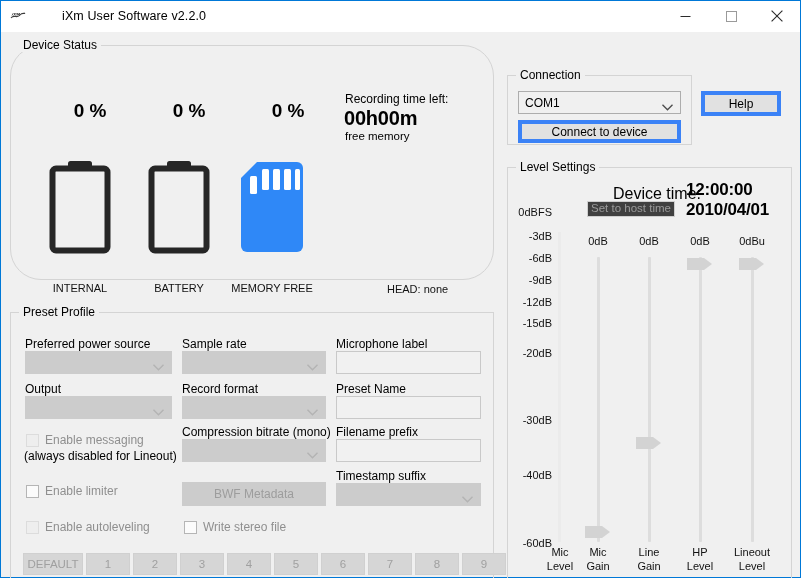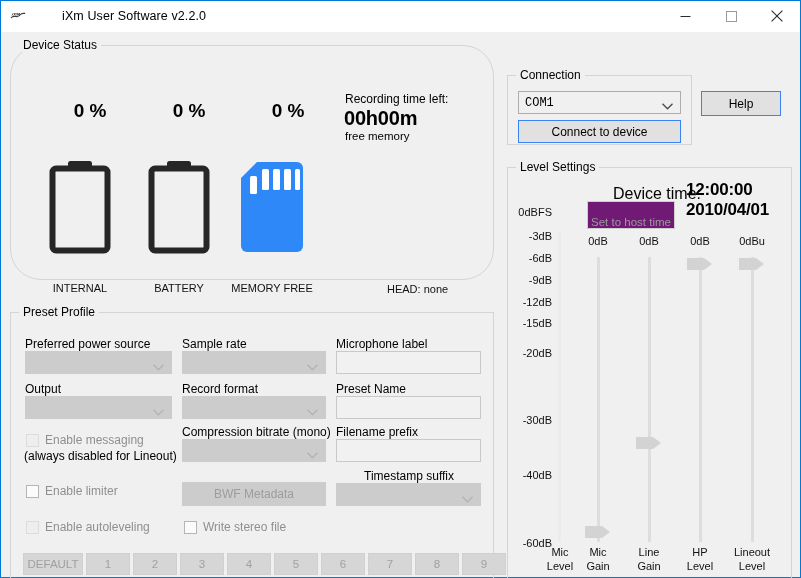--- a/index.html
+++ b/index.html
@@ -72,47 +72,47 @@
   .combo .chev { position:absolute; right:7px; top:8px; }
   .textbox {
     position:absolute; height:23px; background:#f1f1f1; border:1px solid #c9c9c9;
     font-size:12px; color:#000; padding-left:5px; line-height:21px;
   }
   .btn {
     position:absolute; background:#cccccc; border:1px solid #cccccc;
     display:flex; align-items:center; justify-content:center;
     font-size:12px; color:#9d9d9d;
   }
-  .btn.enabled { background:#e1e1e1; border:1px solid #3b82f6; color:#000; }
+  .btn.enabled { background:#e1e1e1; border:4px solid #3b82f6; color:#000; }
   .chk { position:absolute; display:flex; align-items:center; }
   .chk .box {
     width:13px; height:13px; background:#f0f0f0; border:1px solid #cfcfcf;
     margin-right:6px; flex:0 0 13px;
   }
   .chk .box.dim { border-color:#dcdcdc; background:#eeeeee; }
   .chk .box.dark { border-color:#b5b5b5; background:#fbfbfb; }
   .chk .lbl { font-size:12px; color:#8f8f8f; white-space:nowrap; }
   .note { position:absolute; font-size:12px; color:#000; white-space:nowrap; }
   .presetbtn {
     position:absolute; height:22px; background:#d6d6d6; border:1px solid #d0d0d0;
     display:flex; align-items:center; justify-content:center;
     font-size:11.5px; color:#a0a0a0;
   }
   
   #connection { left: 506px; top: 43px; width: 185px; height: 70px; }
   .combo.on {
-    background:#f0f0f0; border:1px solid #adadad; color:#000;font-family:Liberation Mono, monospace;
+    background:#f0f0f0; border:1px solid #adadad; color:#000;
   }
   
   #levelSettings { left: 506px; top: 135px; width: 285px; height: 427px; }
   .devtime-lbl { position:absolute; font-size:16px; color:#000; }
   .devtime-val { position:absolute; font-size:17px; font-weight:bold; color:#000; letter-spacing:-0.2px;}
   .sethost {
-    position:absolute; height:28px; background:#701a75; border:1px solid #cfcfcf;
-    display:flex; align-items:flex-end; justify-content:center;
+    position:absolute; height:16px; background:#404040; border:1px solid #cfcfcf;
+    display:flex; align-items:flex-start; justify-content:center;
     font-size:11.5px; color:#9a9a9a; white-space:nowrap;
   }
   .dbtick { position:absolute; font-size:11px; color:#111; text-align:right; width:42px; }
   .slider-track {
     position:absolute; width:3px; background:#dddddd; border-radius:1px;
   }
   .meter-track {
     position:absolute; width:3px; background:#ebebeb;
   }
   .thumb { position:absolute; }
@@ -277,21 +277,21 @@
 
     <div class="fieldlabel" style="left:335px; top:305px;">Microphone label</div>
     <div class="textbox" style="left:335px; top:319px; width:145px;" placeholder=""></div>
 
     <div class="fieldlabel" style="left:335px; top:350px;">Preset Name</div>
     <div class="textbox" style="left:335px; top:364px; width:145px;" placeholder=""></div>
 
     <div class="fieldlabel" style="left:335px; top:393px;">Filename prefix</div>
     <div class="textbox" style="left:335px; top:407px; width:145px;" placeholder=""></div>
 
-    <div class="fieldlabel" style="left:335px; top:437px;margin-left:28px;">Timestamp suffix</div>
+    <div class="fieldlabel" style="left:335px; top:437px;">Timestamp suffix</div>
     <div class="combo" style="left:335px; top:451px; width:145px;">
       <span></span>
       <span class="chev">
         <svg width="11" height="7" viewBox="0 0 11 7">
             <polyline points="0.5,0.7 5.5,5.8 10.5,0.7" fill="none" stroke="#b3b3b3" stroke-width="1.4"></polyline>
           </svg>
       </span>
     </div>
 
     <div id="presetBtnRow">

